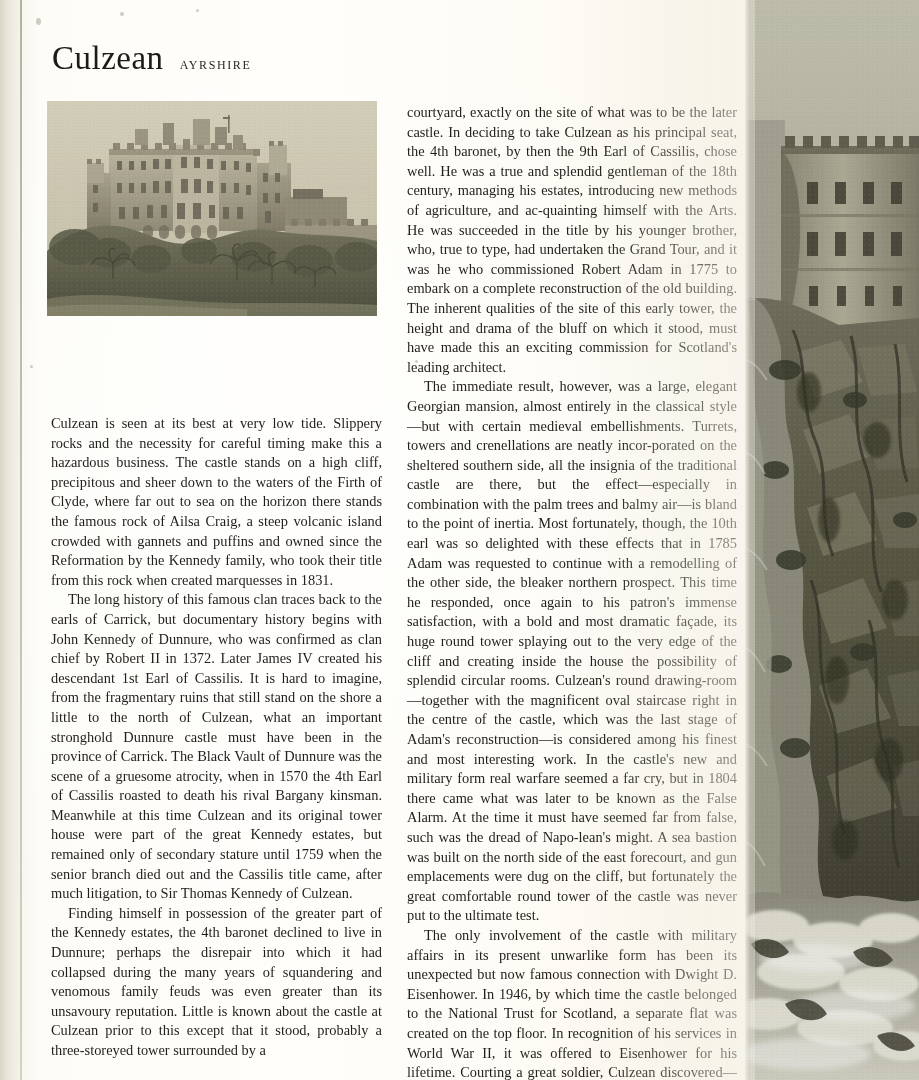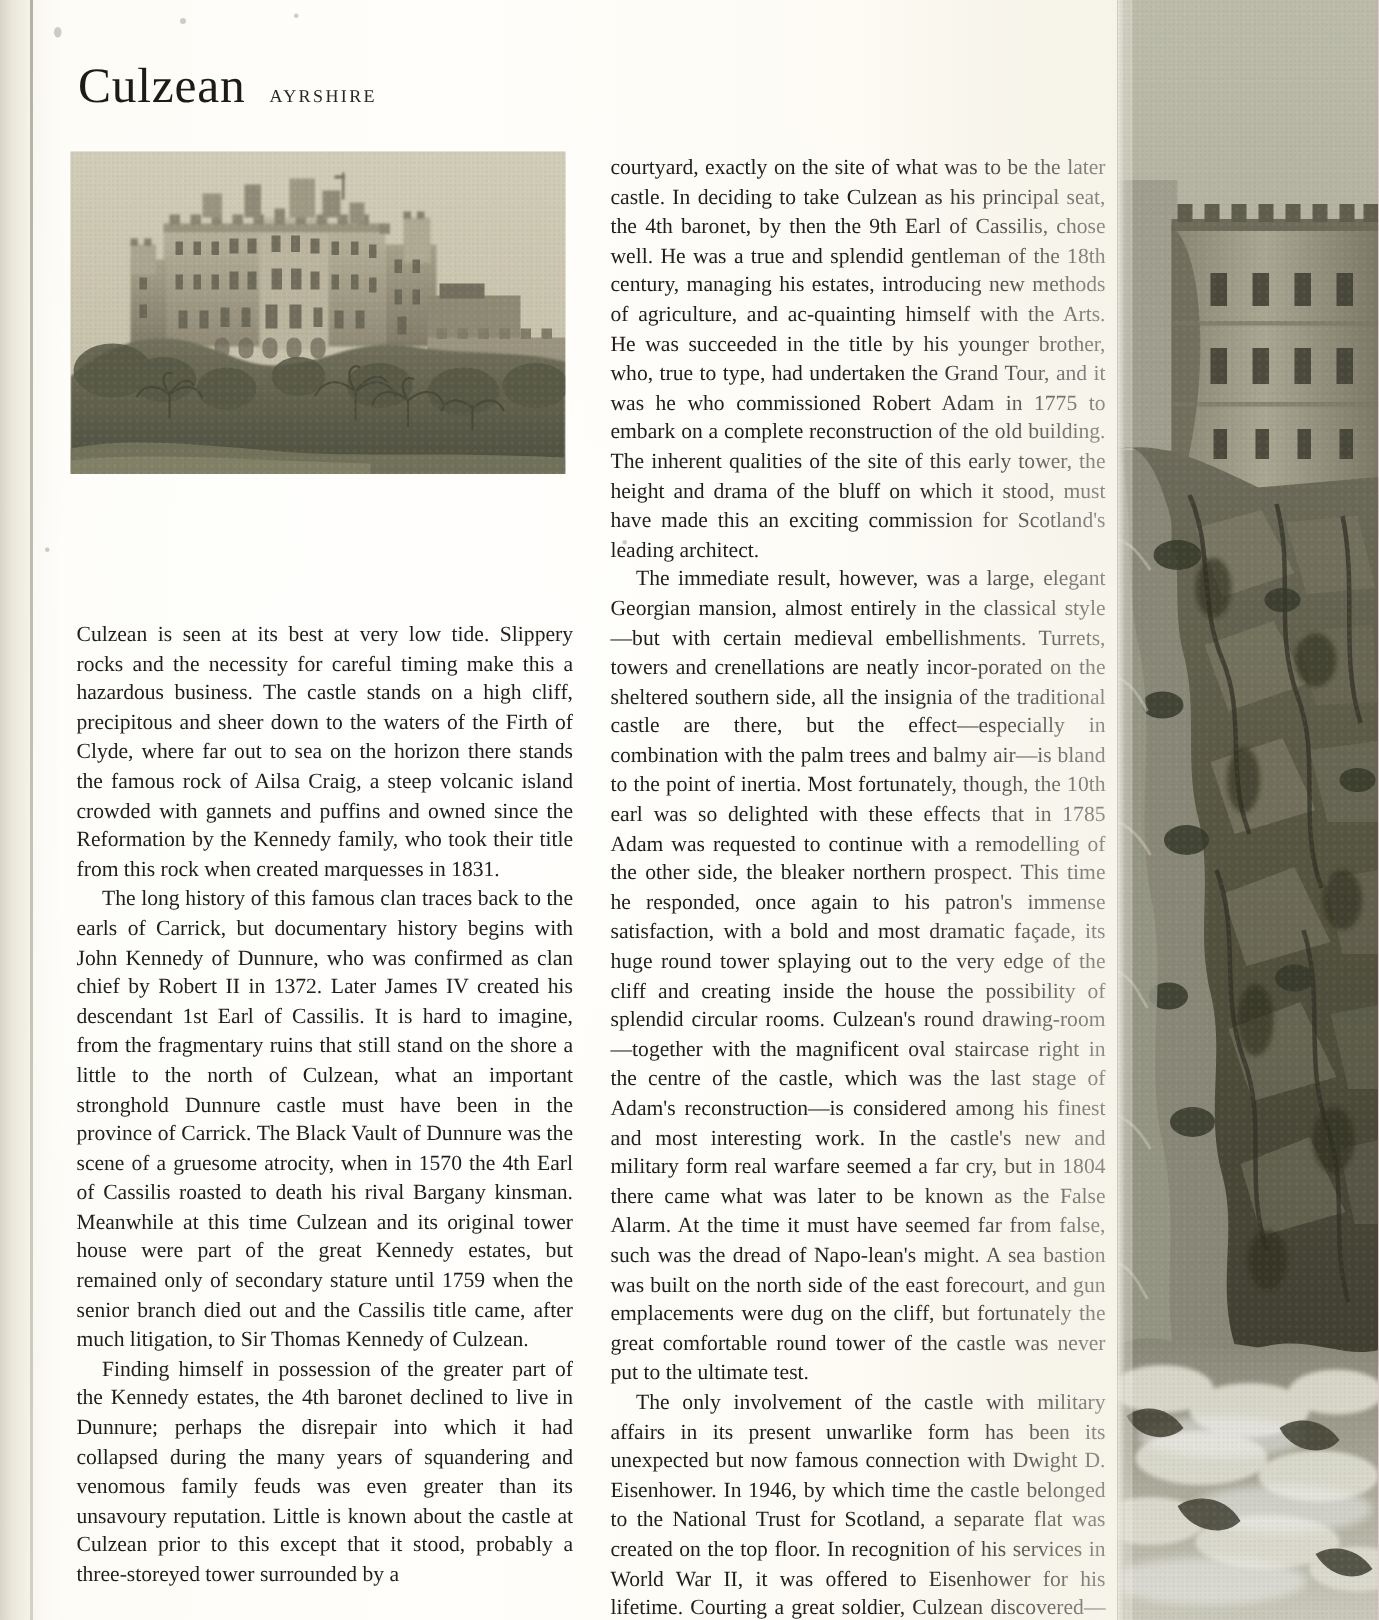--- a/index.html
+++ b/index.html
@@ -14,21 +14,21 @@
     overflow: hidden;
     font-family: "Liberation Serif", "DejaVu Serif", serif;
     color: #221f1c;
     position: relative;
   }
 
   
   #page {
     position: absolute;
     inset: 0;
-    background: #f9a8d4;
+    background: #14b8a6;
   }
   .scan-tint {
     position: absolute;
     inset: 0;
     background:
       radial-gradient(ellipse 900px 700px at 30% 45%, rgba(255,255,255,0.55) 0%, rgba(250,248,240,0) 70%),
       linear-gradient(90deg, #f2efe4 0px, #fdfcf7 40px, #fffefb 300px, #fdfbf4 560px, #f6f3e9 690px);
     pointer-events: none;
   }
   

